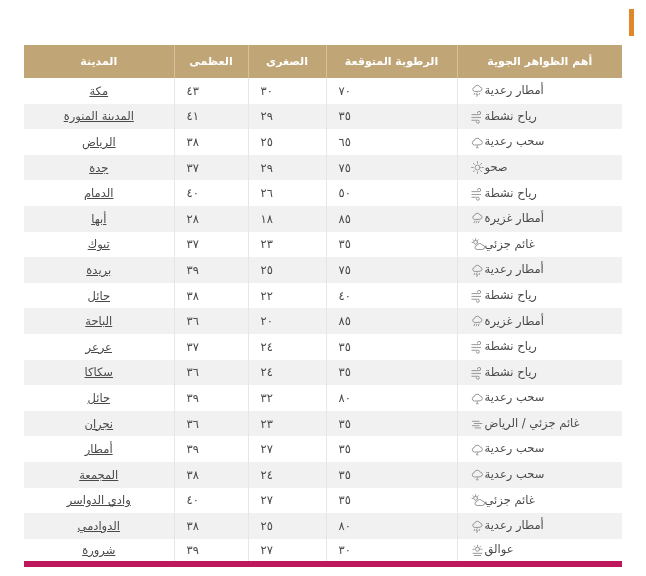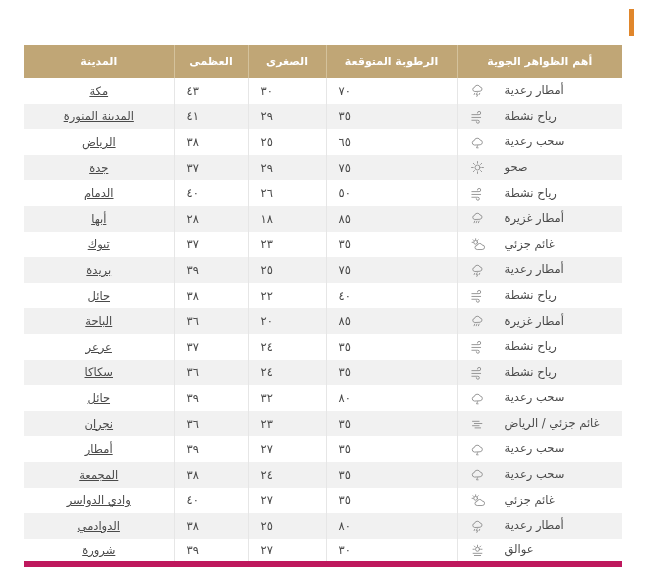--- a/index.html
+++ b/index.html
@@ -84,21 +84,21 @@
   tbody tr.alt td { background: #f1f1f1; }
   tbody tr:last-child td { border-bottom: 6px solid #be185d; }
 
   td.city { text-align: center; color: #4a4a4a; }
   td.num  { text-align: left; letter-spacing: 0.5px; }
   td.phen { text-align: left; }
 
   .phen-inner {
     display: inline-flex;
     align-items: center;
-    gap: 20px;
+    gap: 0;
     direction: rtl;
   }
   .phen-label { line-height: 1; }
   .wx-icon {
     width: 15px;
     height: 15px;
     flex: 0 0 auto;
     display: block;
   }
   .wx-icon svg { display: block; }

